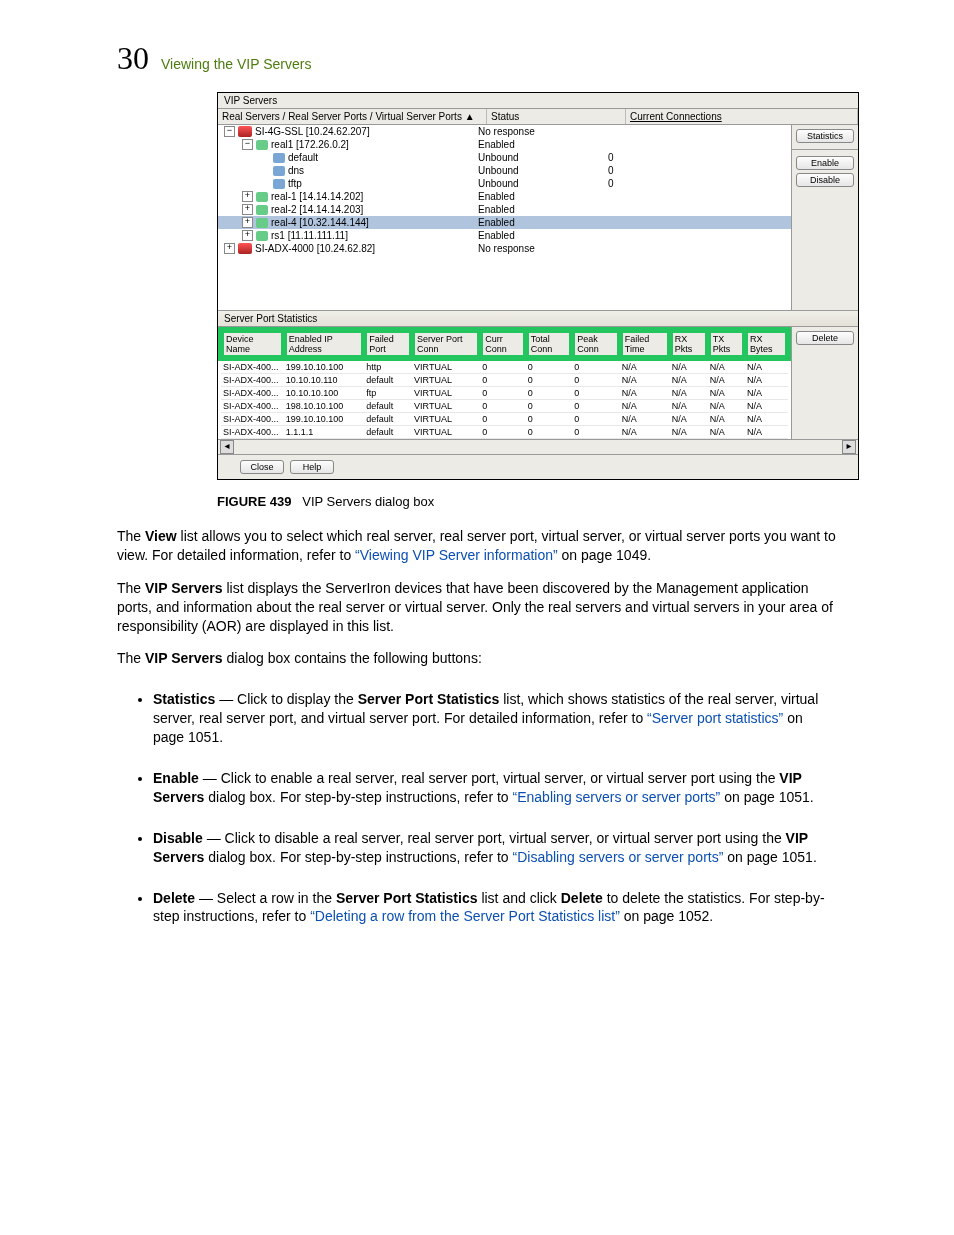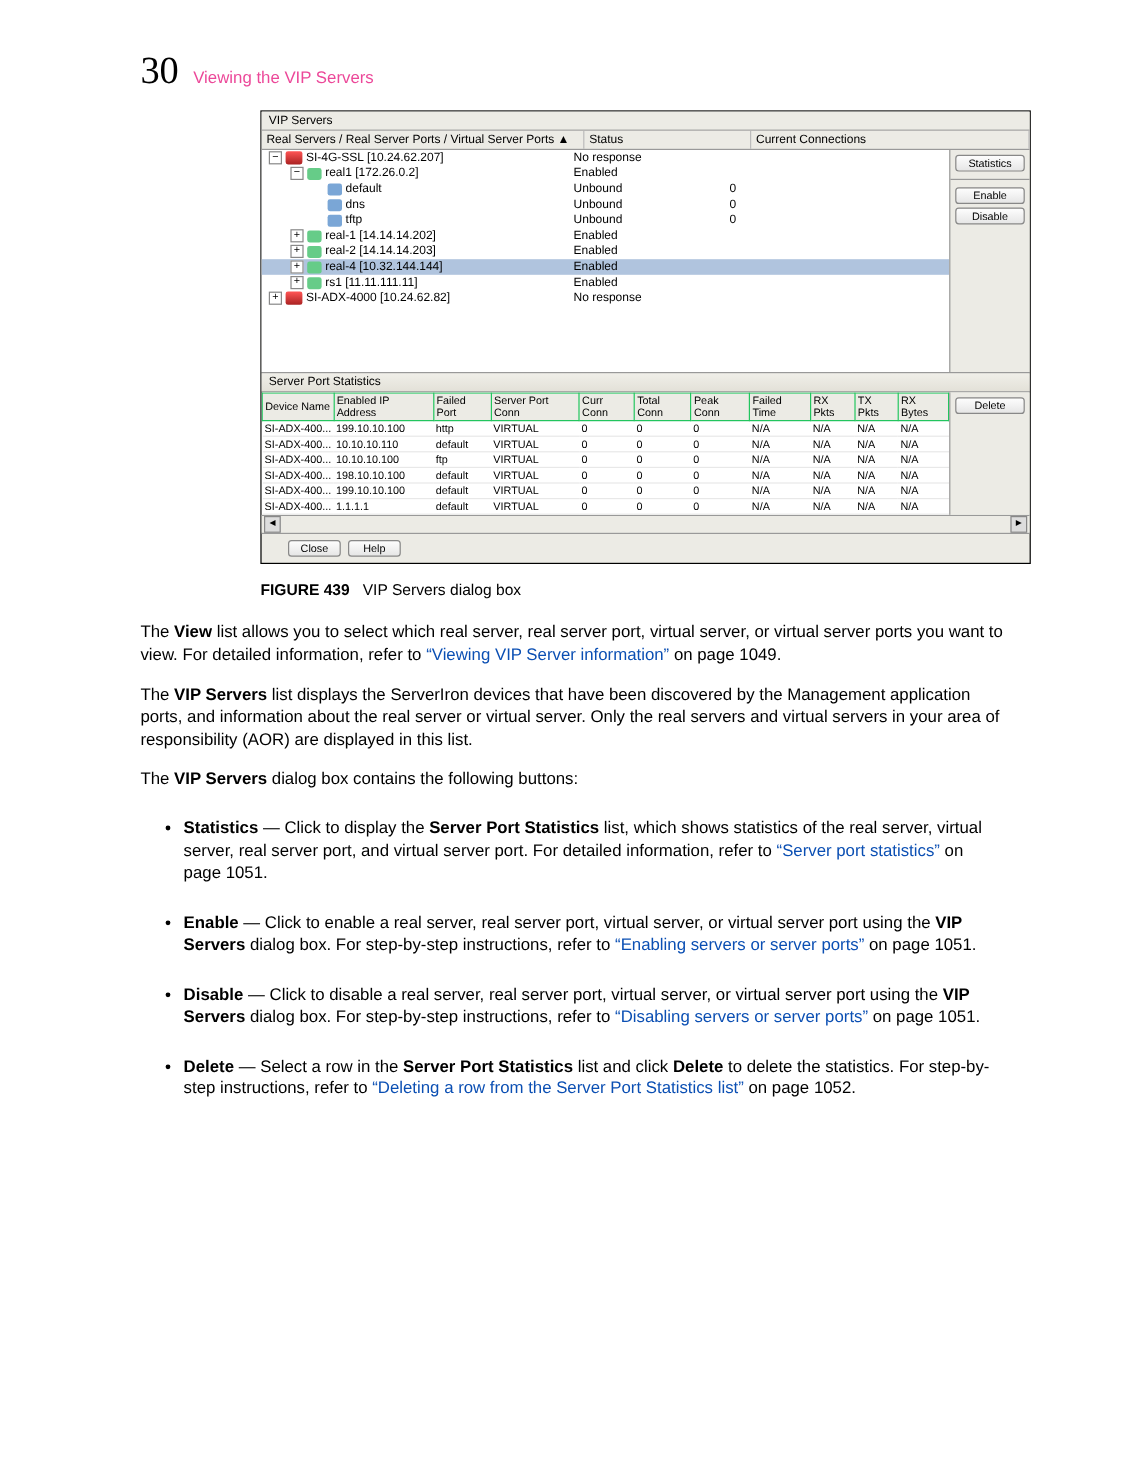--- a/index.html
+++ b/index.html
@@ -19,21 +19,21 @@
     gap: 12px;
     margin-bottom: 15px;
   }
   .pgnum {
     font-family: Georgia, "Times New Roman", serif;
     font-size: 32px;
     font-weight: 400;
   }
   .hdrtext {
     font-size: 14px;
-    color: #ec4899;
+    color: #4d7c0f;
   }
   
   .dlg {
     border: 1px solid #000;
     background: #ecebe5;
     font-size: 10px;
     color: #000;
     font-family: Tahoma, Arial, sans-serif;
     margin-left: 100px;
     width: 640px;
@@ -123,21 +123,21 @@
     border-bottom:1px solid #999;
     padding:2px 6px;
   }
   .stattable {
     width:100%;
     border-collapse:collapse;
     background:#fff;
   }
   .stattable th {
     background:#ecebe5;
-    border:1px solid #22c55e;
+    border:6px solid #22c55e;
     font-weight:normal;
     text-align:left;
     font-size:9px;
     padding:1px 2px;
   }
   .stattable td {
     border-bottom:1px solid #e8e8e8;
     padding:1px 2px;
     font-size:9px;
     white-space: nowrap;
@@ -180,21 +180,21 @@
     <span class="pgnum">30</span>
     <span class="hdrtext">Viewing the VIP Servers</span>
   </div>
 
   <div class="dlg">
     <div class="dlg-title">VIP Servers</div>
 
     <div class="treecols">
       <div style="flex:0 0 260px;">Real Servers / Real Server Ports / Virtual Server Ports  ▲</div>
       <div style="flex:0 0 130px;">Status</div>
-      <div style="flex:1;">Current Connections</div>
+      <div style="flex:1;text-decoration:underline;">Current Connections</div>
     </div>
 
     <div class="treewrap">
       <div class="tree" id="tree">
           <div class="row">
             <div style="flex: 0 0 260px; display: flex; align-items: center;">
               <span class="ind" style="width: 6px;"></span>
               <span class="expander">−</span>
               <span class="bigdev"></span>
               <span>SI-4G-SSL [10.24.62.207]</span>

